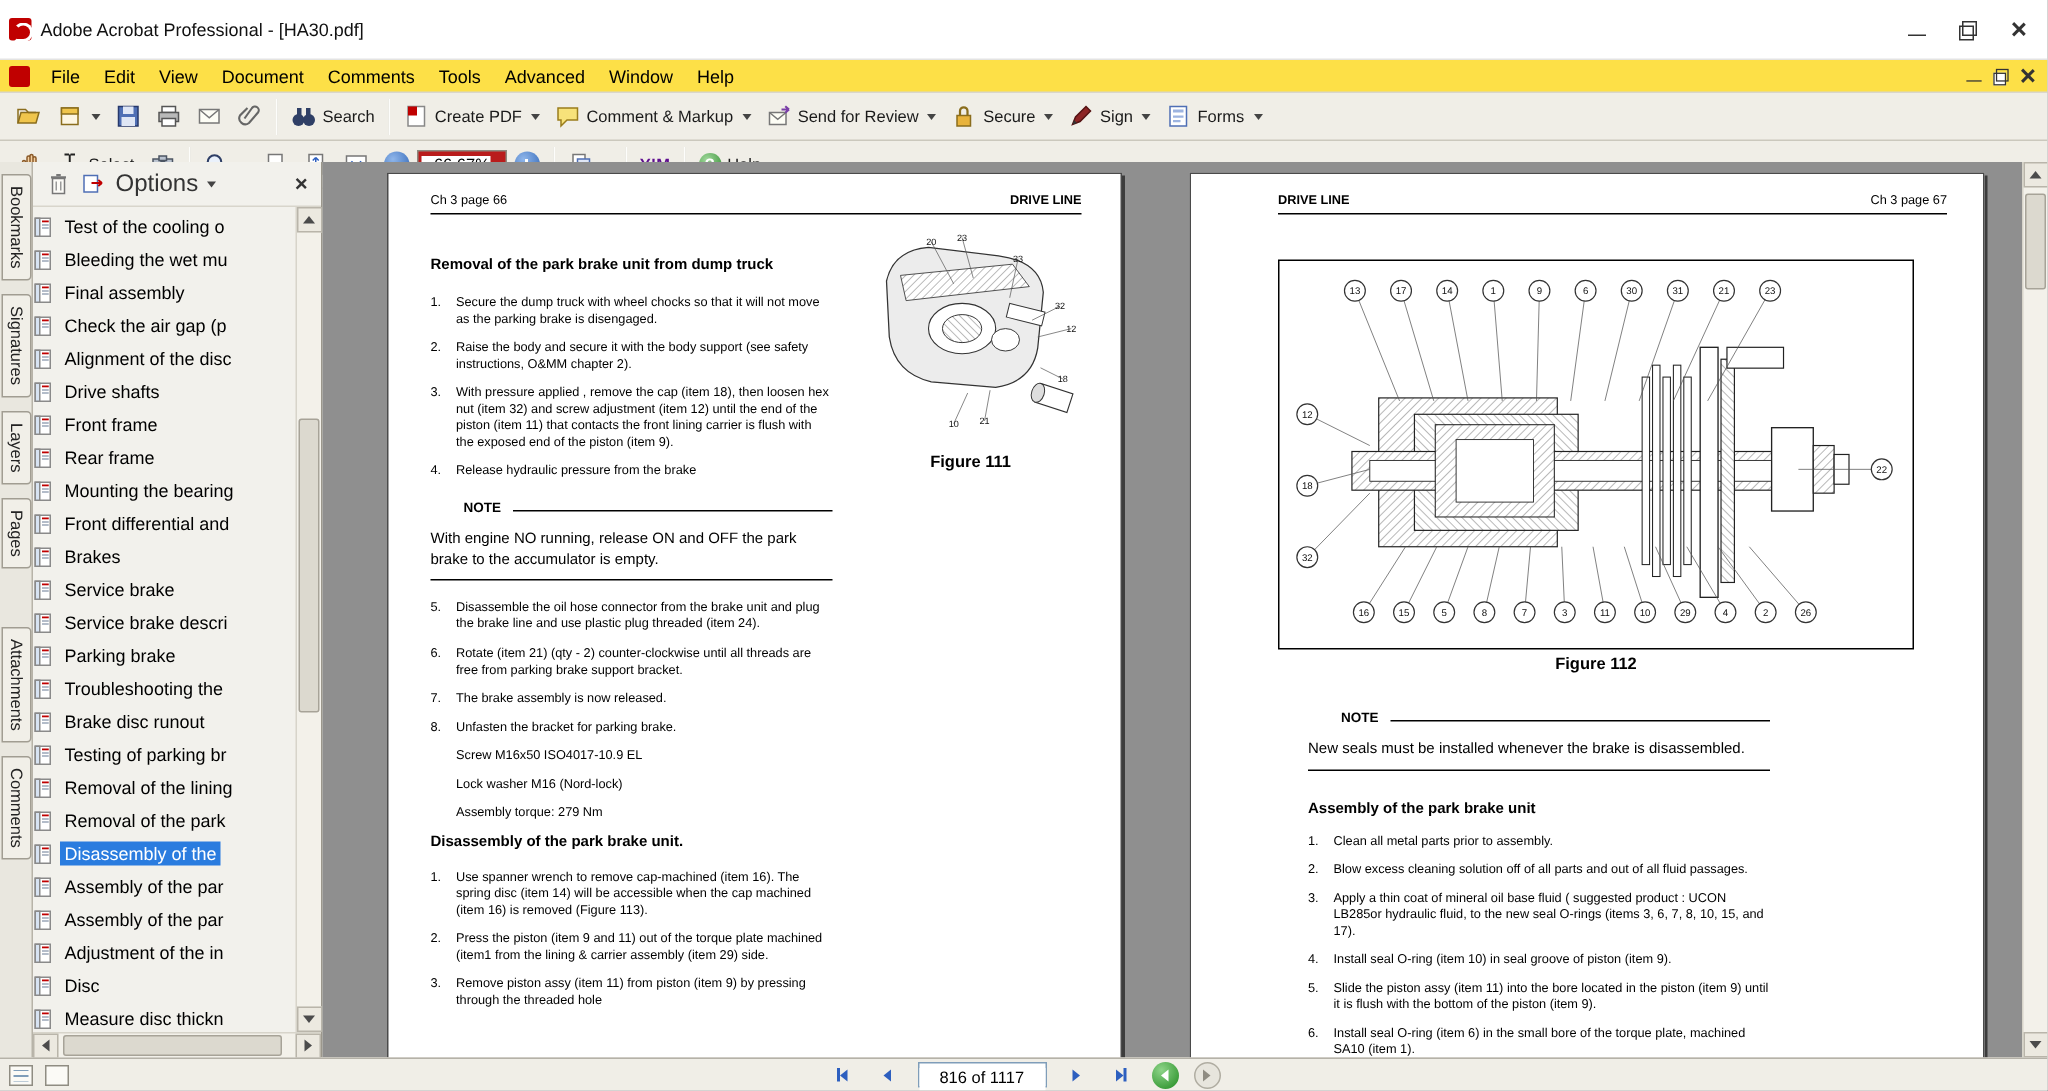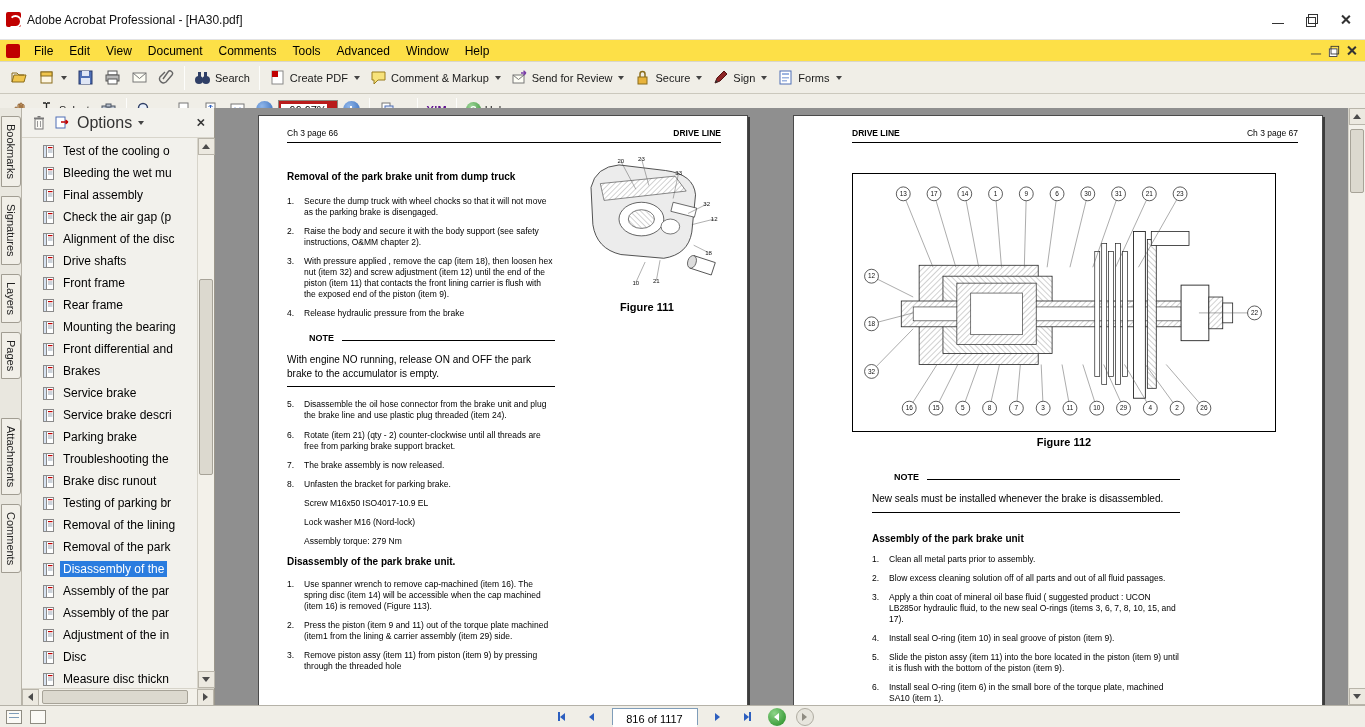--- a/index.html
+++ b/index.html
@@ -54,21 +54,21 @@
   .vtab { width:20px; background:#f1efe8; border:1px solid #a19d92; border-radius:0 3px 3px 0; margin-bottom:9px; padding:7px 0; display:flex; justify-content:center; cursor:default; }
   .vtab span { writing-mode:vertical-rl; font-size:11px; color:#222; }
   .vtab.push { margin-top:30px; }
 
   
   .bm-panel { width:193px; background:#f2f1ec; border-right:1px solid #9b978c; display:flex; flex-direction:column; }
   .bm-header { height:30px; display:flex; align-items:center; gap:8px; padding:0 8px 0 10px; border-bottom:1px solid #d8d5cb; font-size:16px; color:#333; }
   .bm-header .spacer { flex:1; }
   .bm-body { flex:1; display:flex; min-height:0; }
   .bm-list { flex:1; overflow:hidden; padding-top:2px; }
-  .bm-row { display:flex; align-items:center; height:22px; padding-left:20px; white-space:nowrap; cursor:default; }
+  .bm-row { display:flex; align-items:center; height:22px; padding-left:0; white-space:nowrap; cursor:default; }
   .bm-row svg { flex:0 0 auto; margin-right:5px; }
   .bm-label { font-size:12px; color:#000; overflow:hidden; padding:1px 3px; }
   .bm-row.selected .bm-label { background:#2a7cdf; color:#ffffff; }
 
   
   .vscroll { width:17px; background:#f3f1ea; border-left:1px solid #d7d4ca; display:flex; flex-direction:column; align-items:center; }
   .hscroll { height:17px; background:#f3f1ea; border-top:1px solid #d7d4ca; display:flex; align-items:center; }
   .sbtn { width:17px; height:17px; background:#ece9e0; border:1px solid #b9b5aa; display:flex; align-items:center; justify-content:center; flex:0 0 auto; }
   .strack { flex:1; position:relative; align-self:stretch; }
   .sthumb { position:absolute; background:#dcd9cf; border:1px solid #a7a398; border-radius:2px; }

